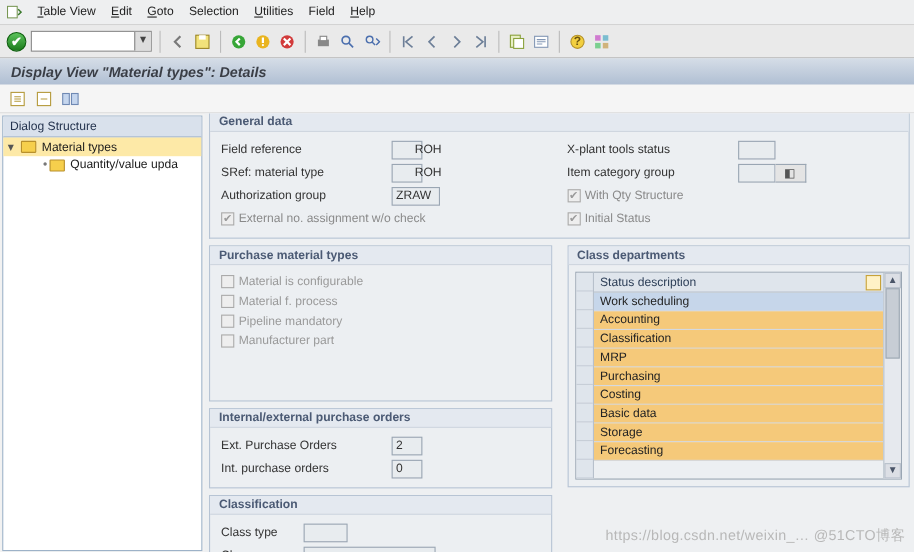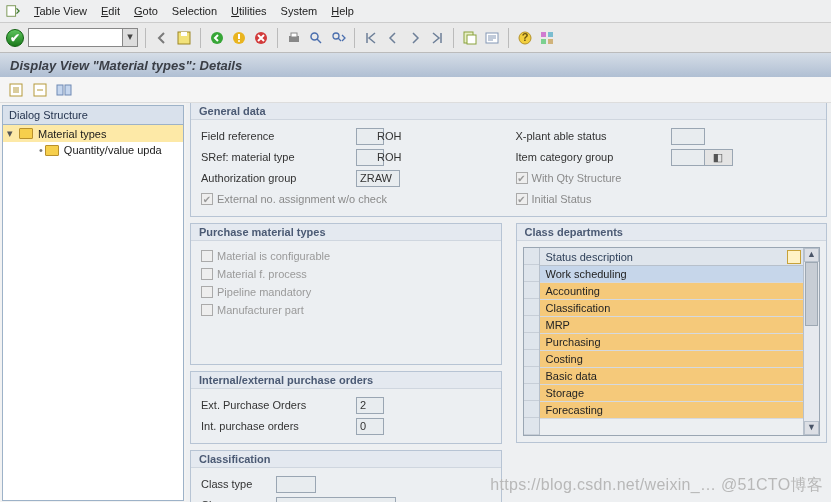--- a/index.html
+++ b/index.html
@@ -65,38 +65,38 @@
   .ud-head .cfg { position:absolute; right:2px; top:2px; width:14px;height:14px;border:1px solid #c7a23a;background:#fff2c6;}
   .ud-row { height:17px; border-bottom:1px solid #d4d9e0; padding:0 6px; display:flex; align-items:center; color:#232323;}
   .ud-row.sel-orange { background:#f5c97a; }
   .ud-row.sel-blue   { background:#c6d6ea; }
   .udtable .scroll-col { width:16px; background:#e6e9ee; border-left:1px solid #b7c0cb; position:relative;}
   .scroll-col .arr{height:14px;background:#dcdfe5;border:1px solid #b7c0cb;text-align:center;line-height:11px;color:#4a5568;font-size:9px;}
   .scroll-col .track{position:absolute;top:14px;bottom:14px;left:0;right:0;}
   .scroll-col .track .thumb{position:absolute;top:0;height:40%;left:1px;right:1px;background:#c7cdd5;border:1px solid #9da8b3;}
   .scroll-col .arr.bot{position:absolute;bottom:0;left:0;right:0;}
 
-  .watermark { position:absolute; bottom:6px; right:8px; color:#b8b8b8; font-size:16px; letter-spacing:.3px;}
+  .watermark { position:absolute; bottom:6px; right:8px; color:#b8b8b8; font-size:13px; letter-spacing:.3px;}
 </style>
 </head>
 <body>
 
 <div class="menubar">
   <span class="doc-switch">
     <svg viewBox="0 0 16 16">
         <rect x="1" y="2" width="10" height="12" fill="#fff" stroke="#6e8f46"></rect>
         <path d="M12 5 L15 8 L12 11" fill="none" stroke="#3c7a2e" stroke-width="1.5"></path>
       </svg>
   </span>
   <span class="menu-item"><u>T</u>able View</span>
   <span class="menu-item"><u>E</u>dit</span>
   <span class="menu-item"><u>G</u>oto</span>
   <span class="menu-item">Selection</span>
   <span class="menu-item"><u>U</u>tilities</span>
-  <span class="menu-item">System</span>
+  <span class="menu-item">Field</span>
   <span class="menu-item"><u>H</u>elp</span>
 </div>
 
 <div class="toolbar">
   <span class="tb-ok">✔</span>
   <span class="tb-combo">
       <span class="arrow">▾</span>
     </span>
   <span class="tb-sep"></span>
   <span class="tb-icon">
@@ -253,21 +253,21 @@
             <span class="lbl">Authorization group</span>
             <span class="inp w44">ZRAW</span>
           </div>
           <div class="field-row">
             <span class="chk disabled">✔</span>
             <span class="chk-label disabled">External no. assignment w/o check</span>
           </div>
         </div>
         <div class="col">
           <div class="field-row">
-            <span class="lbl">X-plant able status</span>
+            <span class="lbl">X-plant tools status</span>
             <span class="inp" style="width:34px"></span>
           </div>
           <div class="field-row">
             <span class="lbl">Item category group</span>
             <span class="inp" style="width:34px"></span>
             <span class="inp helper">◧</span>
           </div>
           <div class="field-row">
             <span class="chk disabled">✔</span>
             <span class="chk-label disabled">With Qty Structure</span>

